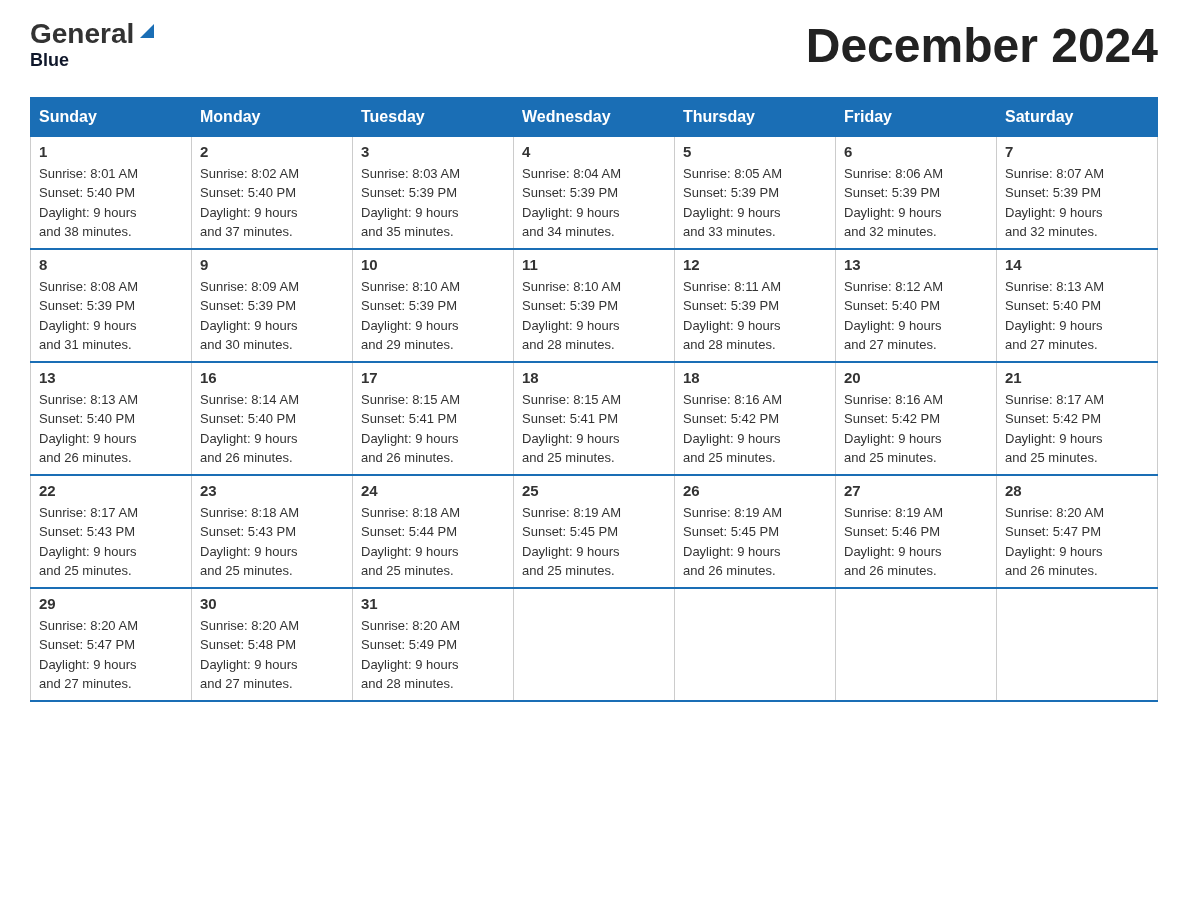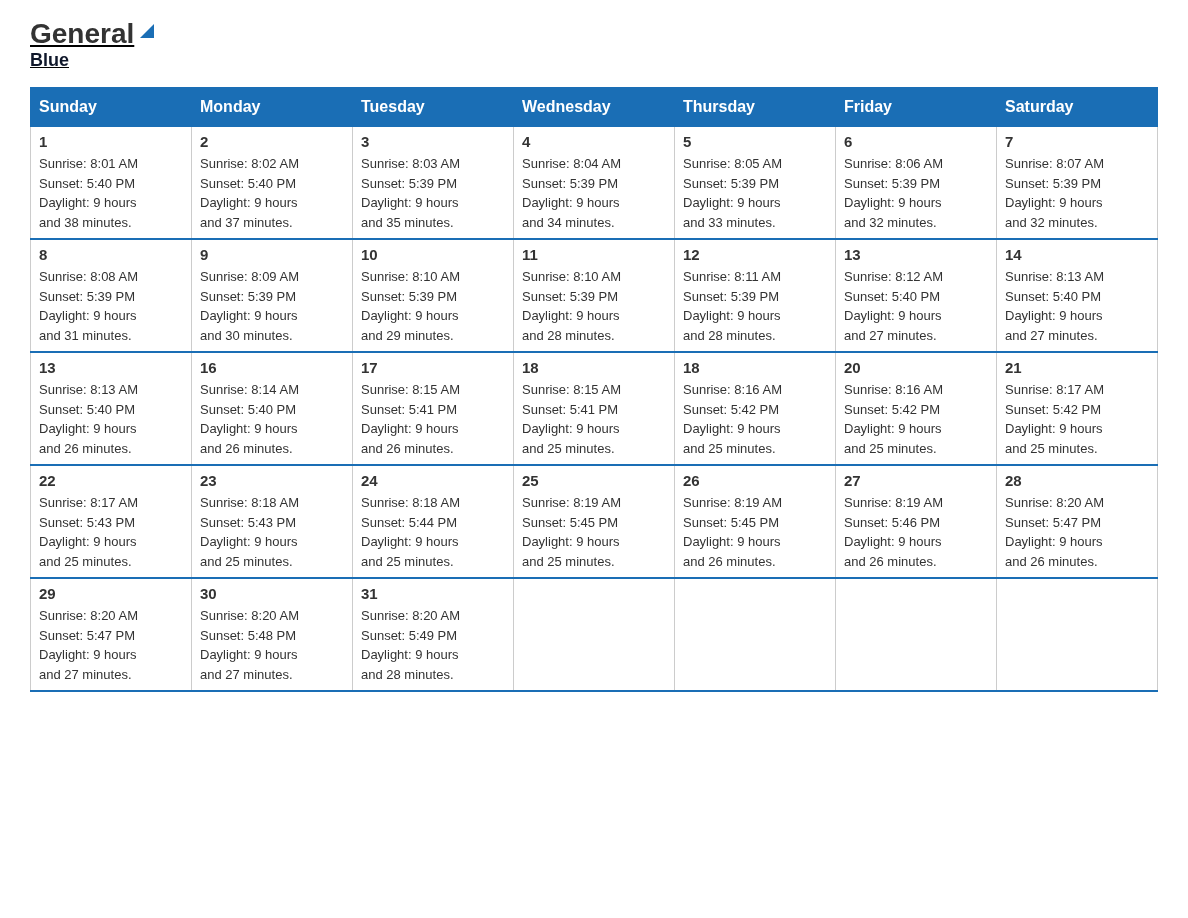--- a/index.html
+++ b/index.html
@@ -7,22 +7,21 @@
       font-family: Arial, sans-serif;
       background: #fff;
       padding: 20px 30px;
       width: 1188px;
       min-height: 918px;
     }
     .header {
       display: flex;
       justify-content: space-between;
       align-items: flex-start;
-      margin-bottom: 16px;
-      text-decoration: underline;
+      margin-bottom: 24px;
     }
     .logo {
       display: flex;
       flex-direction: column;
       align-items: flex-start;
     }
     .logo-general {
       font-size: 28px;
       font-weight: bold;
       color: #333;
@@ -97,20 +96,21 @@
       <span class="logo-general">General</span>
       <span style="display:inline-block; position:relative; margin-left:2px; top:-2px;">
         <svg width="22" height="20" viewBox="0 0 22 20">
           <polygon points="4,18 18,18 18,4" fill="#1a6eb5"></polygon>
         </svg>
       </span>
     </div>
     <div class="logo-blue-line">Blue</div>
   </div>
   <div class="title-area">
+    <div class="month-title">December 2024</div>
   </div>
 </div>
 
 <table>
   <thead>
     <tr>
       <th>Sunday</th>
       <th>Monday</th>
       <th>Tuesday</th>
       <th>Wednesday</th>

